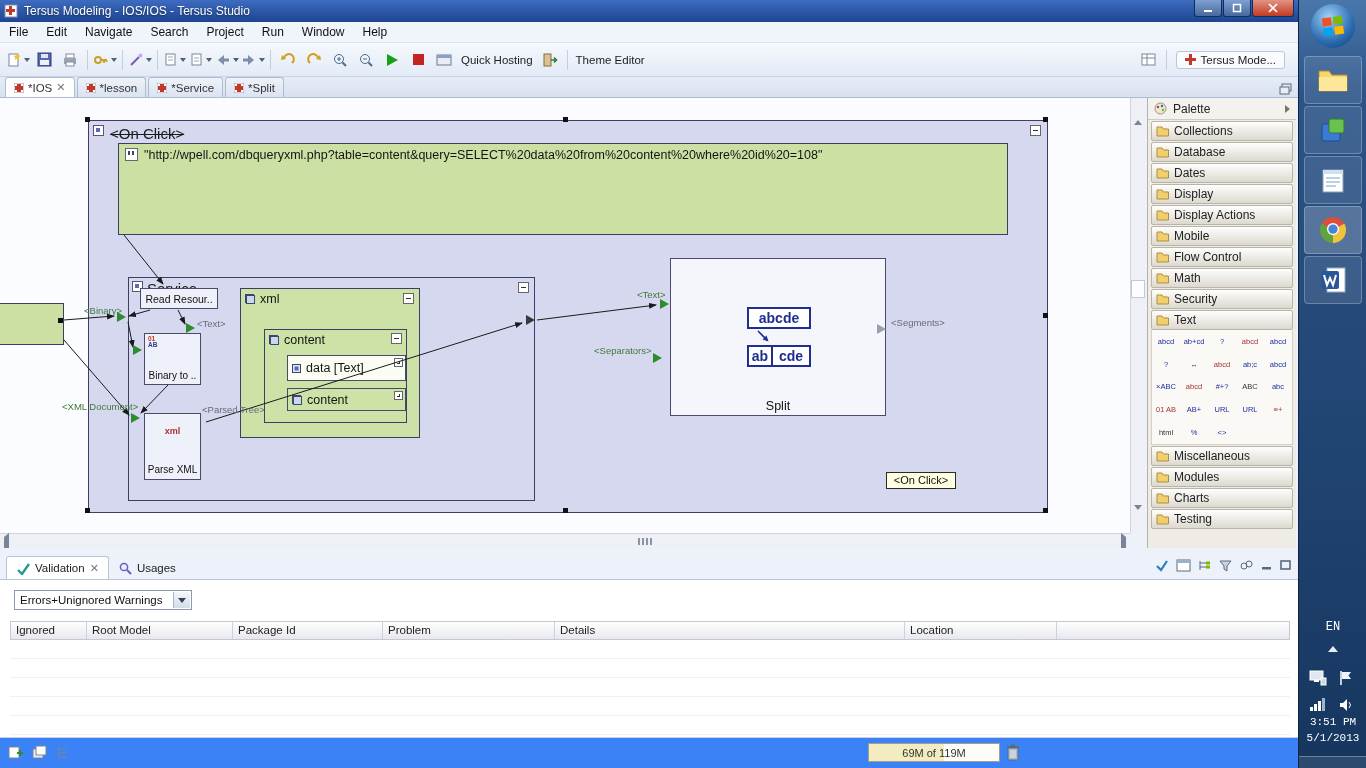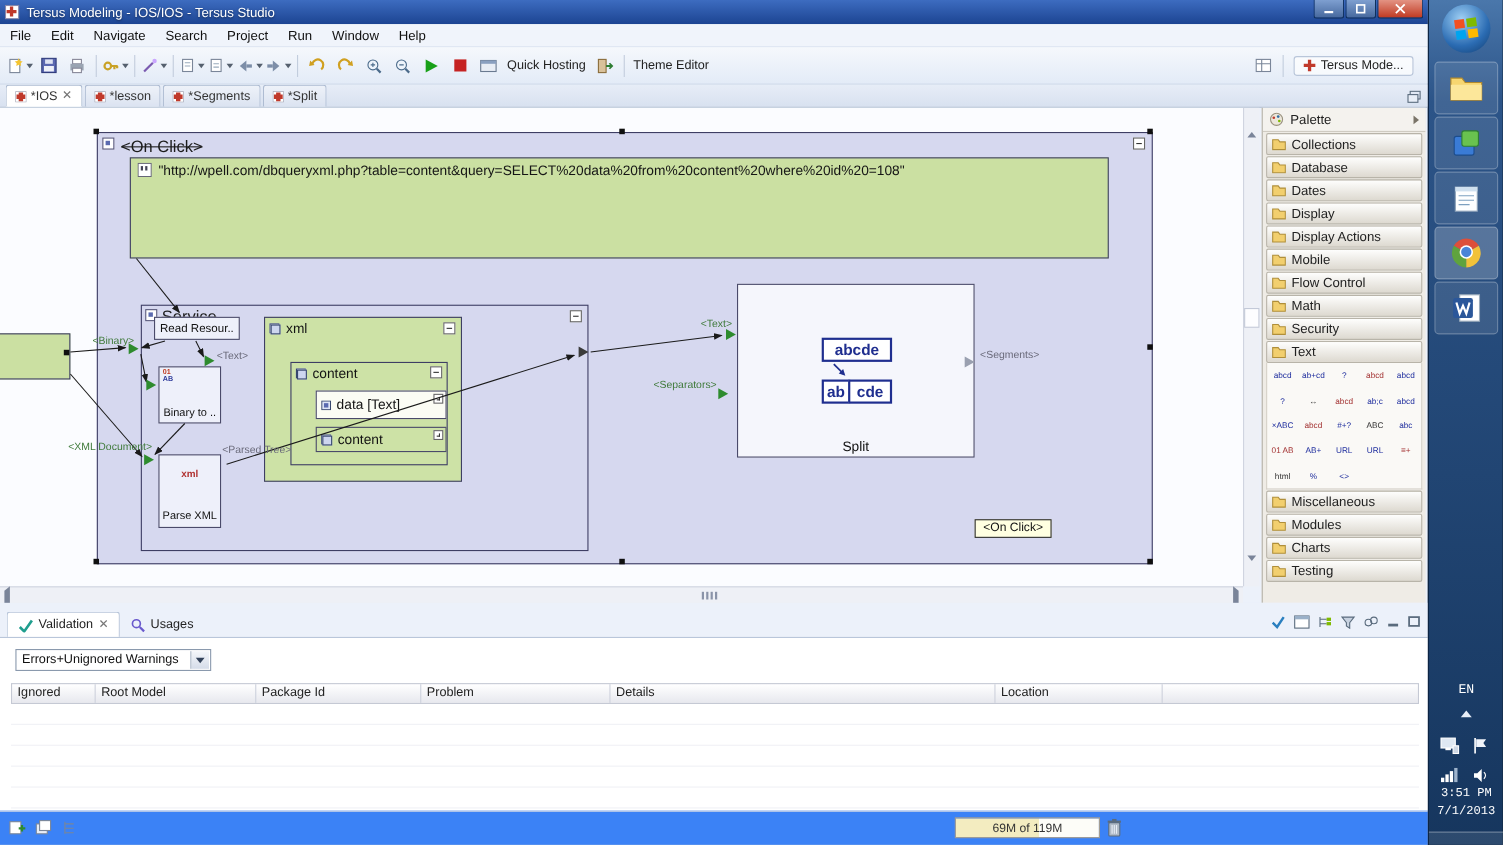--- a/index.html
+++ b/index.html
@@ -313,21 +313,21 @@
           <rect width="10" height="10" fill="#fff" stroke="#99a"></rect>
           <path d="M3 1 h4 v2 h2 v4 h-2 v2 h-4 v-2 H1 V3 h2 z" fill="#c0392b"></path>
         </svg>
       <span>*lesson</span>
     </div>
     <div class="etab">
       <svg width="10" height="10">
           <rect width="10" height="10" fill="#fff" stroke="#99a"></rect>
           <path d="M3 1 h4 v2 h2 v4 h-2 v2 h-4 v-2 H1 V3 h2 z" fill="#c0392b"></path>
         </svg>
-      <span>*Segments</span>
+      <span>*Service</span>
     </div>
     <div class="etab">
       <svg width="10" height="10">
           <rect width="10" height="10" fill="#fff" stroke="#99a"></rect>
           <path d="M3 1 h4 v2 h2 v4 h-2 v2 h-4 v-2 H1 V3 h2 z" fill="#c0392b"></path>
         </svg>
       <span>*Split</span>
     </div>
     <div class="abs" style="right:6px;top:4px"><svg width="13" height="12">
           <rect x="3" y="1" width="9" height="7" fill="none" stroke="#5a6b7d"></rect>
@@ -798,16 +798,16 @@
   <div class="abs" style="left:40px;top:698px">
     <svg width="16" height="14">
         <path d="M1 5 H4 L8 1 V13 L4 9 H1 Z" fill="#fff"></path>
         <path d="M10 4 Q13 7 10 10" stroke="#fff" fill="none"></path>
       </svg>
   </div>
   <div class="tray abs" style="left:0;top:716px;width:68px">
     <span>3:51 PM</span>
   </div>
   <div class="tray abs" style="left:0;top:732px;width:68px">
-    <span>7/1/2013</span>
+    <span>5/1/2013</span>
   </div>
   <div class="abs" style="left:0;bottom:0;width:68px;height:12px;background:rgba(255,255,255,.10);border-top:1px solid rgba(255,255,255,.3)"></div>
 </div>
 
 </body></html>

